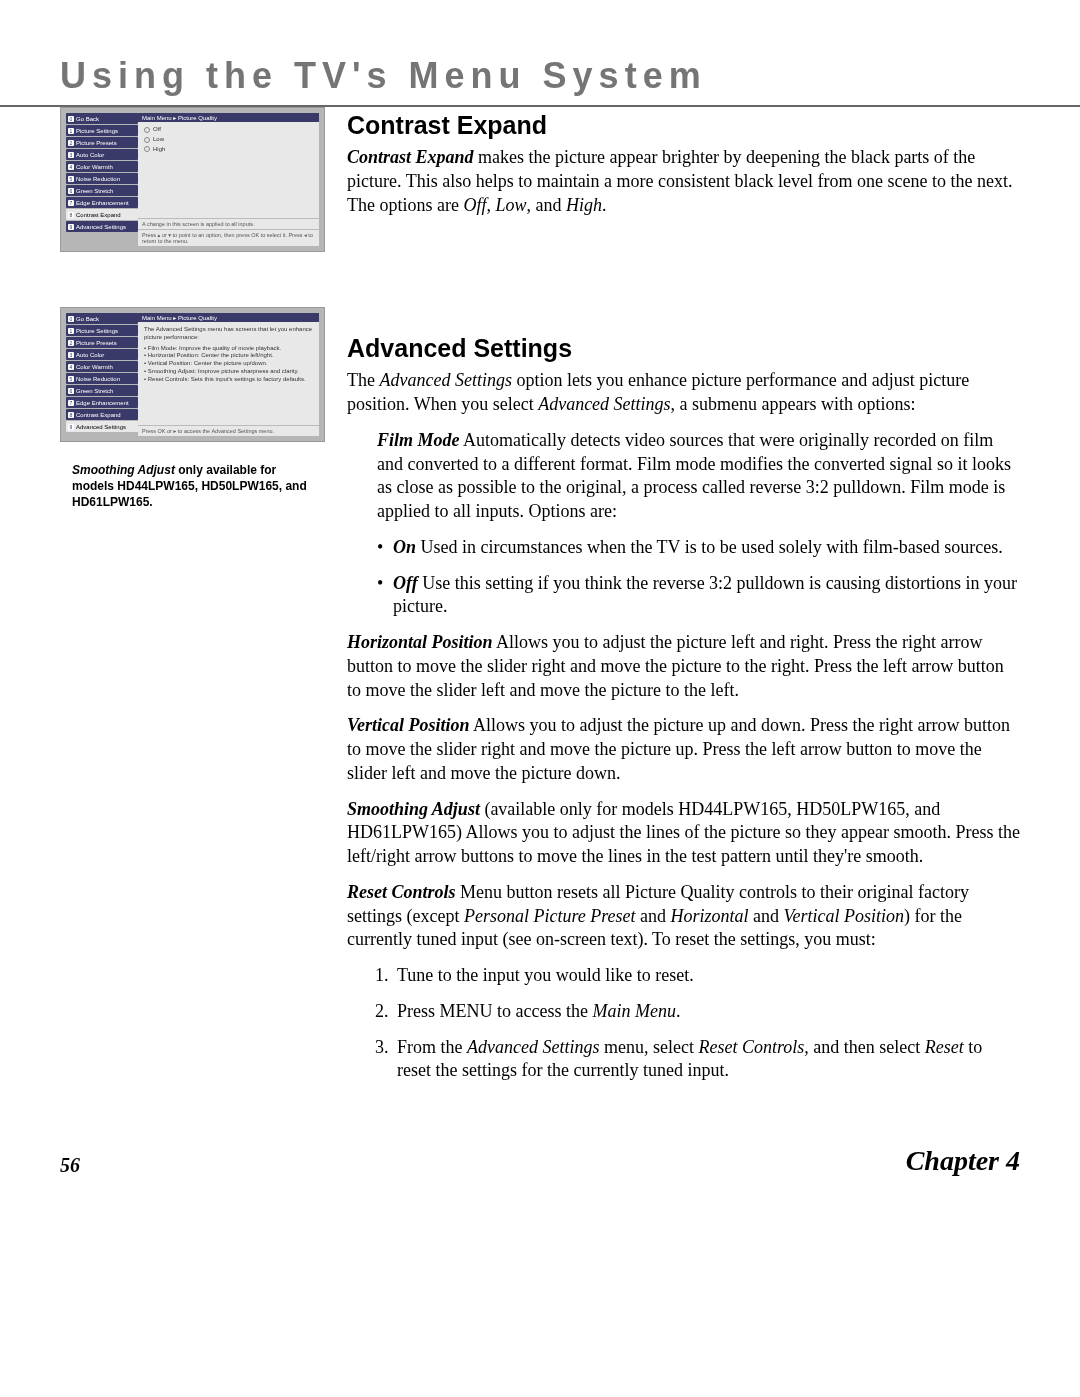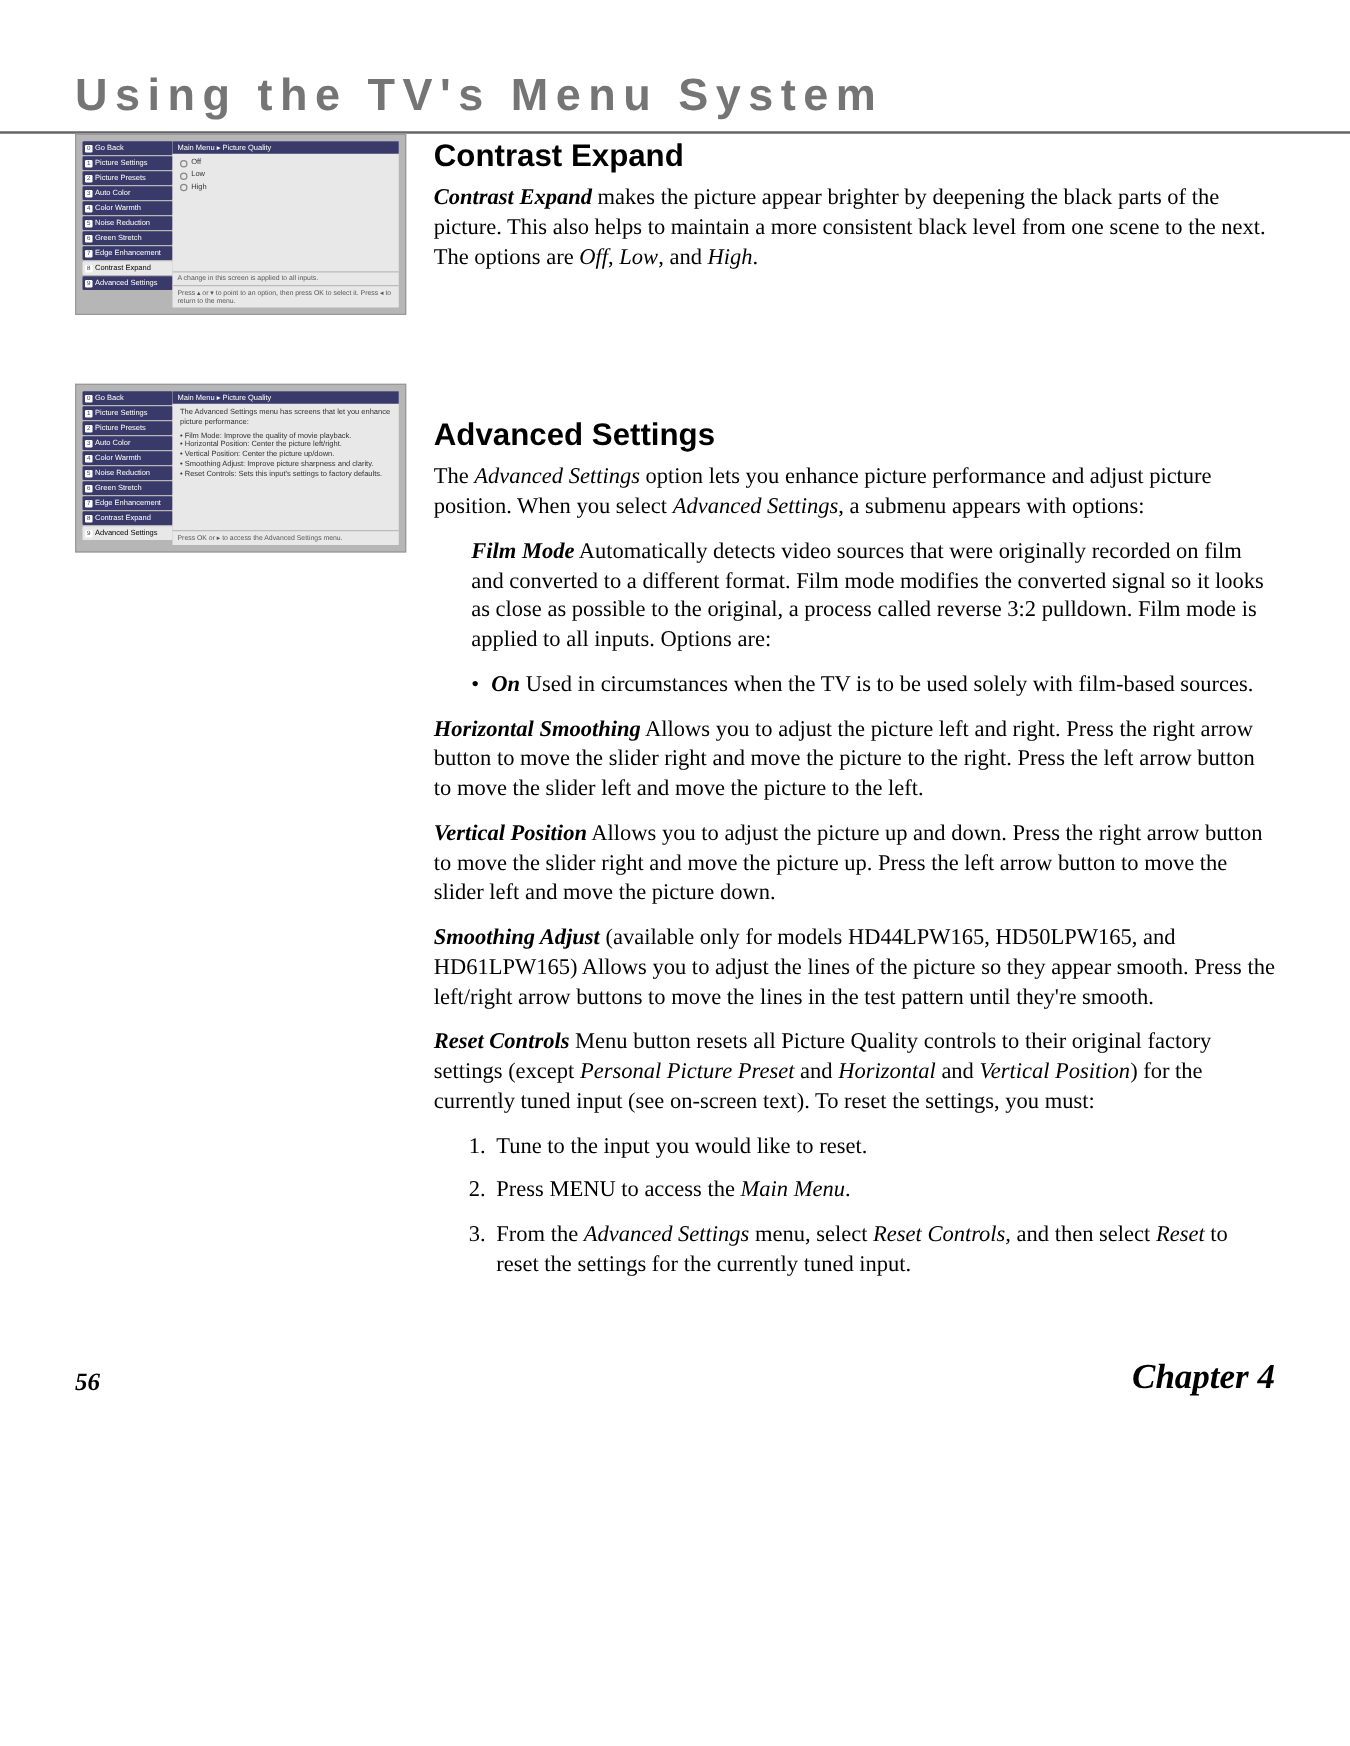--- a/index.html
+++ b/index.html
@@ -264,20 +264,23 @@
               <div>• Horizontal Position: Center the picture left/right.</div>
               <div>• Vertical Position: Center the picture up/down.</div>
               <div>• Smoothing Adjust: Improve picture sharpness and clarity.</div>
               <div>• Reset Controls: Sets this input's settings to factory defaults.</div>
             </div>
           <div class="menu-hint">Press OK or ▸ to access the Advanced Settings menu.</div>
         </div>
       </div>
     </div>
 
+    <div class="note">
+      <span class="nbi">Smoothing Adjust</span><span> only available for models HD44LPW165, HD50LPW165, and HD61LPW165.</span>
+    </div>
 
   </div>
 
   <div class="right-col">
 
     <h2>Contrast Expand</h2>
     <p>
       <span class="bi">Contrast Expand</span><span> makes the picture appear brighter by deepening the black parts of the picture. This also helps to maintain a more consistent black level from one scene to the next. The options are </span><span class="it">Off</span><span>, </span><span class="it">Low</span><span>, and </span><span class="it">High</span><span>.</span>
     </p>
 
@@ -286,23 +289,26 @@
       <span>The </span><span class="it">Advanced Settings</span><span> option lets you enhance picture performance and adjust picture position. When you select </span><span class="it">Advanced Settings</span><span>, a submenu appears with options:</span>
     </p>
 
     <p class="indent">
       <span class="bi">Film Mode</span><span>   Automatically detects video sources that were originally recorded on film and converted to a different format. Film mode modifies the converted signal so it looks as close as possible to the original, a process called reverse 3:2 pulldown. Film mode is applied to all inputs. Options are:</span>
     </p>
 
     <p class="bullet">
       <span class="bi">On</span><span>   Used in circumstances when the TV is to be used solely with film-based sources.</span>
     </p>
-
-    <p>
-      <span class="bi">Horizontal Smoothing</span><span>   Allows you to adjust the picture left and right. Press the right arrow button to move the slider right and move the picture to the right. Press the left arrow button to move the slider left and move the picture to the left.</span>
+    <p class="bullet">
+      <span class="bi">Off</span><span>   Use this setting if you think the reverse 3:2 pulldown is causing distortions in your picture.</span>
+    </p>
+
+    <p>
+      <span class="bi">Horizontal Position</span><span>   Allows you to adjust the picture left and right. Press the right arrow button to move the slider right and move the picture to the right. Press the left arrow button to move the slider left and move the picture to the left.</span>
     </p>
     <p>
       <span class="bi">Vertical Position</span><span>   Allows you to adjust the picture up and down. Press the right arrow button to move the slider right and move the picture up. Press the left arrow button to move the slider left and move the picture down.</span>
     </p>
     <p>
       <span class="bi">Smoothing Adjust</span><span> (available only for models HD44LPW165, HD50LPW165, and HD61LPW165)   Allows you to adjust the lines of the picture so they appear smooth. Press the left/right arrow buttons to move the lines in the test pattern until they're smooth.</span>
     </p>
     <p>
       <span class="bi">Reset Controls</span><span>   Menu button resets all Picture Quality controls to their original factory settings (except </span><span class="it">Personal Picture Preset</span><span> and </span><span class="it">Horizontal</span><span> and </span><span class="it">Vertical Position</span><span>) for the currently tuned input (see on-screen text). To reset the settings, you must:</span>
     </p>

